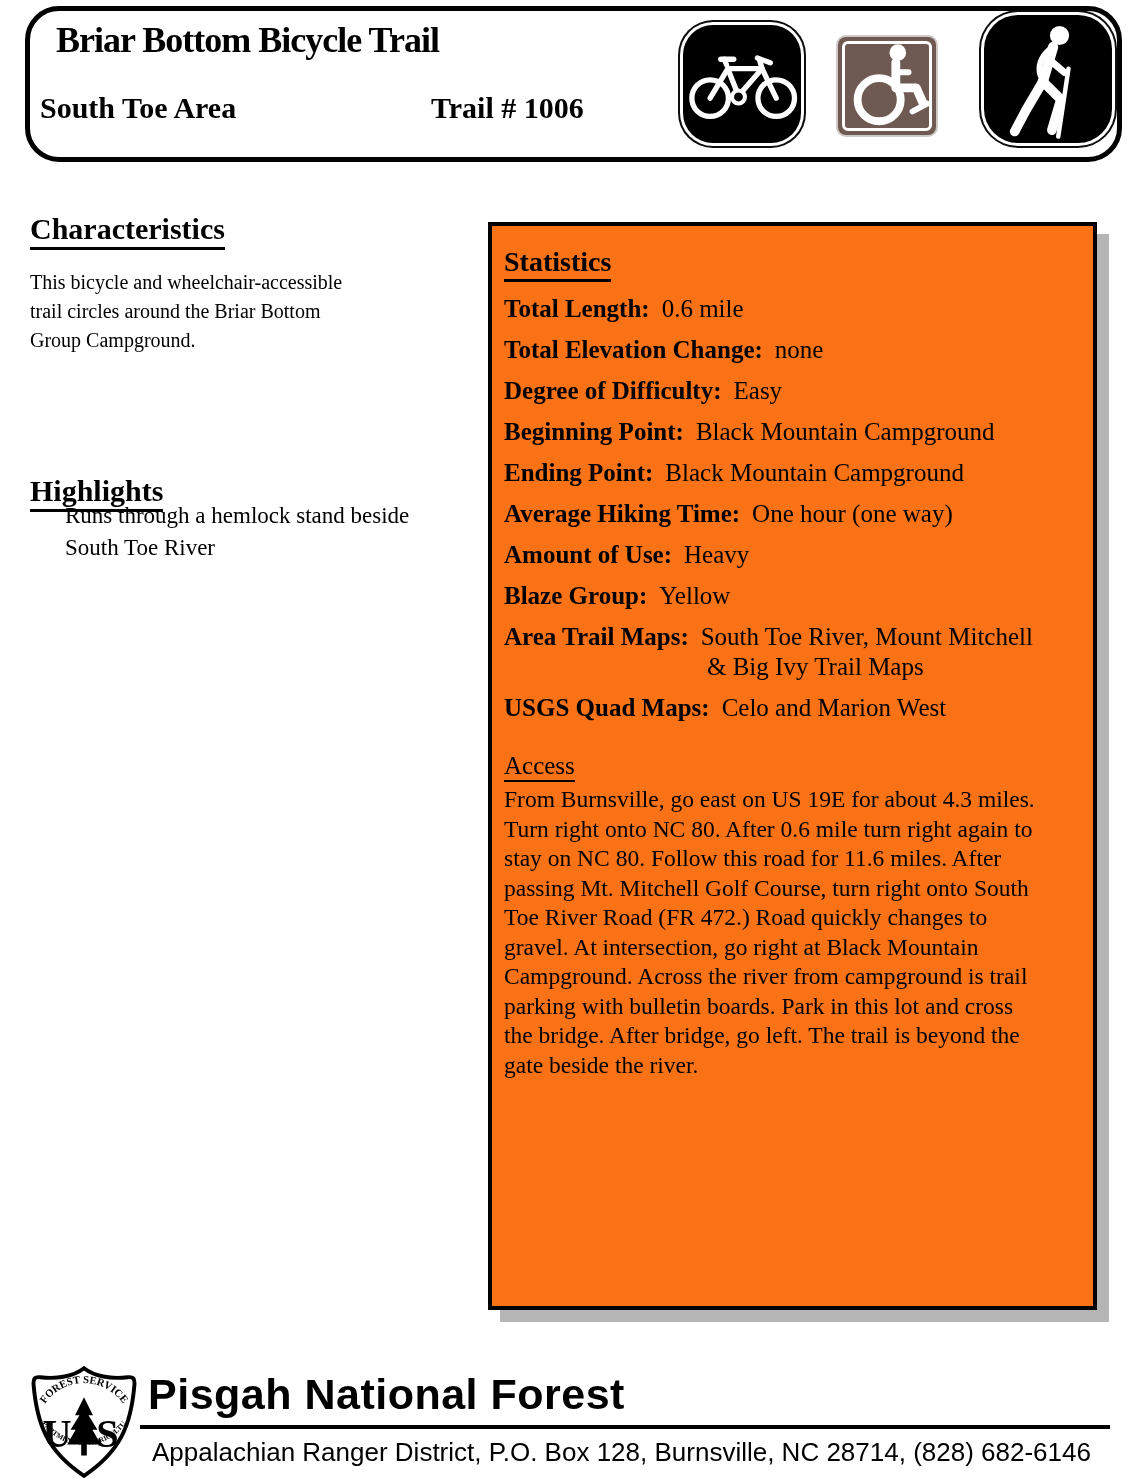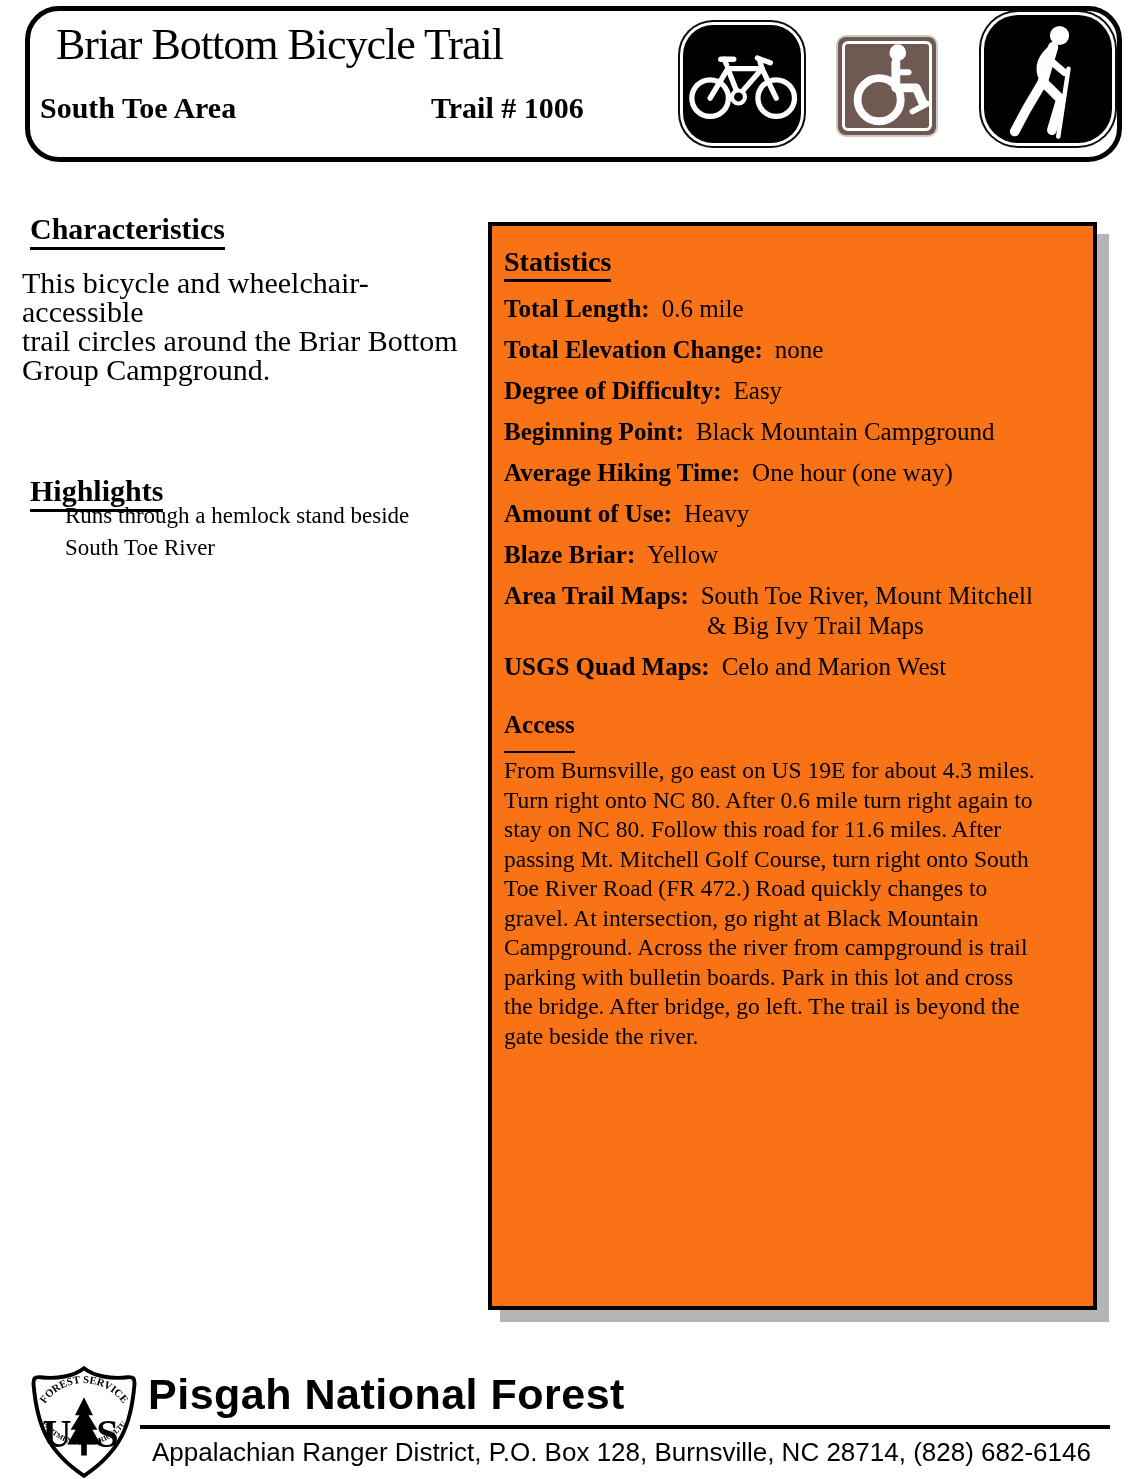--- a/index.html
+++ b/index.html
@@ -4,52 +4,52 @@
 <style>
   html,body { margin:0; padding:0; background:#ffffff; }
   body { width:1148px; height:1479px; position:relative; overflow:hidden;
          font-family:"Liberation Serif","DejaVu Serif",serif; color:#000; }
   .abs { position:absolute; }
   .pre { white-space:pre-line; }
 
   
   .header-box { left:25px; top:6px; width:1087px; height:146px;
                 border:5px solid #000; border-radius:34px; background:#fff; }
-  .header-title { left:26px; top:8px; font-size:44px; font-weight:normal; letter-spacing:-1px; white-space:nowrap; }
+  .header-title { left:26px; top:8px; font-size:36px; font-weight:bold; letter-spacing:-1px; white-space:nowrap; }
   .header-area  { left:10px; top:80px; font-size:30px; font-weight:bold; white-space:nowrap; }
   .header-trail { left:401px; top:80px; font-size:30px; font-weight:bold; white-space:nowrap; }
 
   .tile { position:absolute; background:#000; }
   .tile-round { border-radius:30px; box-shadow:0 0 0 3px #fff, 0 0 0 5px #0d0d0d; }
   .tile-bike  { left:653px; top:14px;  width:118px; height:118px; }
   .tile-hiker { left:954px; top:4px;   width:128px; height:128px; border-radius:34px; }
   .tile-wc    { left:808px; top:26px;  width:98px;  height:98px;  background:#6e5a52;
                 border-radius:8px; box-shadow:0 0 0 2px #cfc8c4; }
   .tile-wc::after { content:""; position:absolute; inset:4px; border:3px solid #fff; border-radius:6px; }
   .tile svg { position:absolute; inset:0; width:100%; height:100%; }
 
   
   .sec-heading { font-weight:bold; font-size:30px; border-bottom:3px solid #000; padding-bottom:1px; white-space:nowrap; }
   .h-char { left:30px; top:212px;text-align:right; }
-  .p-char { left:22px; top:268px; width:460px; font-size:30px; line-height:29px; }
+  .p-char { left:30px; top:268px; width:460px; font-size:20px; line-height:29px; }
   .h-high { left:30px; top:474px; }
   .p-high { left:65px; top:500px; width:440px; font-size:23px; line-height:32px; }
 
   
   .stats-box { left:488px; top:222px; width:601px; height:1080px; background:#f97316;
                border:4px solid #000; box-shadow:12px 12px 0 0 #b5b5b5; }
   .stats-inner { padding:20px 14px 0 12px; }
   .stats-heading { font-size:28px; font-weight:bold; display:inline-block;
                    border-bottom:3px solid #000; padding-bottom:1px; }
   .stat-row { margin-top:13px; font-size:25px; }
   .stat-label { font-weight:bold; }
   .stat-value { margin-left:12px; }
   .stat-cont  { margin-left:203px; margin-top:2px; font-size:25px; }
-  .access-heading { margin-top:30px; font-size:25px; font-weight:bold; display:inline-block;
-                    border-bottom:2.5px solid #000; padding-bottom:12px; }
+  .access-heading { margin-top:30px; font-size:25px; font-weight:normal; display:inline-block;
+                    border-bottom:2.5px solid #000; padding-bottom:0px; }
   .access-text { margin-top:3px; font-size:23.5px; line-height:29.5px; width:575px; }
 
   
   .footer-logo  { left:28px; top:1366px; width:112px; height:112px; }
   .footer-name  { left:148px; top:1370px; font-family:"Liberation Sans","DejaVu Sans",sans-serif;
                   font-size:43px; font-weight:bold; letter-spacing:0.5px; white-space:nowrap; }
   .footer-rule  { left:140px; top:1425px; width:970px; height:4px; background:#000; }
   .footer-addr  { left:152px; top:1437px; font-family:"Liberation Sans","DejaVu Sans",sans-serif;
                   font-size:26px; white-space:nowrap; }
 </style>
@@ -123,27 +123,30 @@
     <div class="stat-row">
       <span class="stat-label">Total Elevation Change:</span><span class="stat-value">none</span>
     </div>
     <div class="stat-row">
       <span class="stat-label">Degree of Difficulty:</span><span class="stat-value">Easy</span>
     </div>
     <div class="stat-row">
       <span class="stat-label">Beginning Point:</span><span class="stat-value">Black Mountain Campground</span>
     </div>
     <div class="stat-row">
+      <span class="stat-label">Ending Point:</span><span class="stat-value">Black Mountain Campground</span>
+    </div>
+    <div class="stat-row">
       <span class="stat-label">Average Hiking Time:</span><span class="stat-value">One hour (one way)</span>
     </div>
     <div class="stat-row">
       <span class="stat-label">Amount of Use:</span><span class="stat-value">Heavy</span>
     </div>
     <div class="stat-row">
-      <span class="stat-label">Blaze Briar:</span><span class="stat-value">Yellow</span>
+      <span class="stat-label">Blaze Group:</span><span class="stat-value">Yellow</span>
     </div>
     <div class="stat-row">
       <span class="stat-label">Area Trail Maps:</span><span class="stat-value">South Toe River, Mount Mitchell</span>
       <div class="stat-cont">&amp; Big Ivy Trail Maps</div>
     </div>
     <div class="stat-row">
       <span class="stat-label">USGS Quad Maps:</span><span class="stat-value">Celo and Marion West</span>
     </div>
 
     <div class="access-heading">Access</div>

